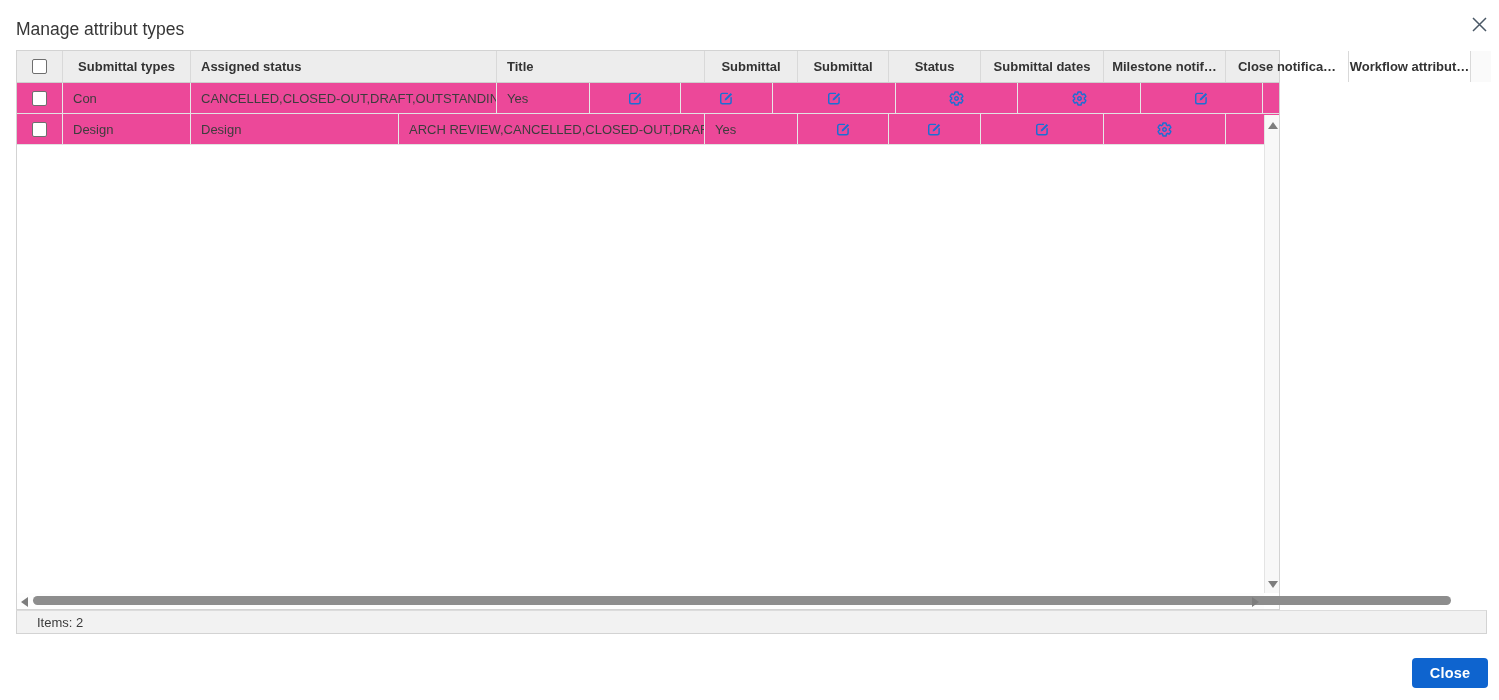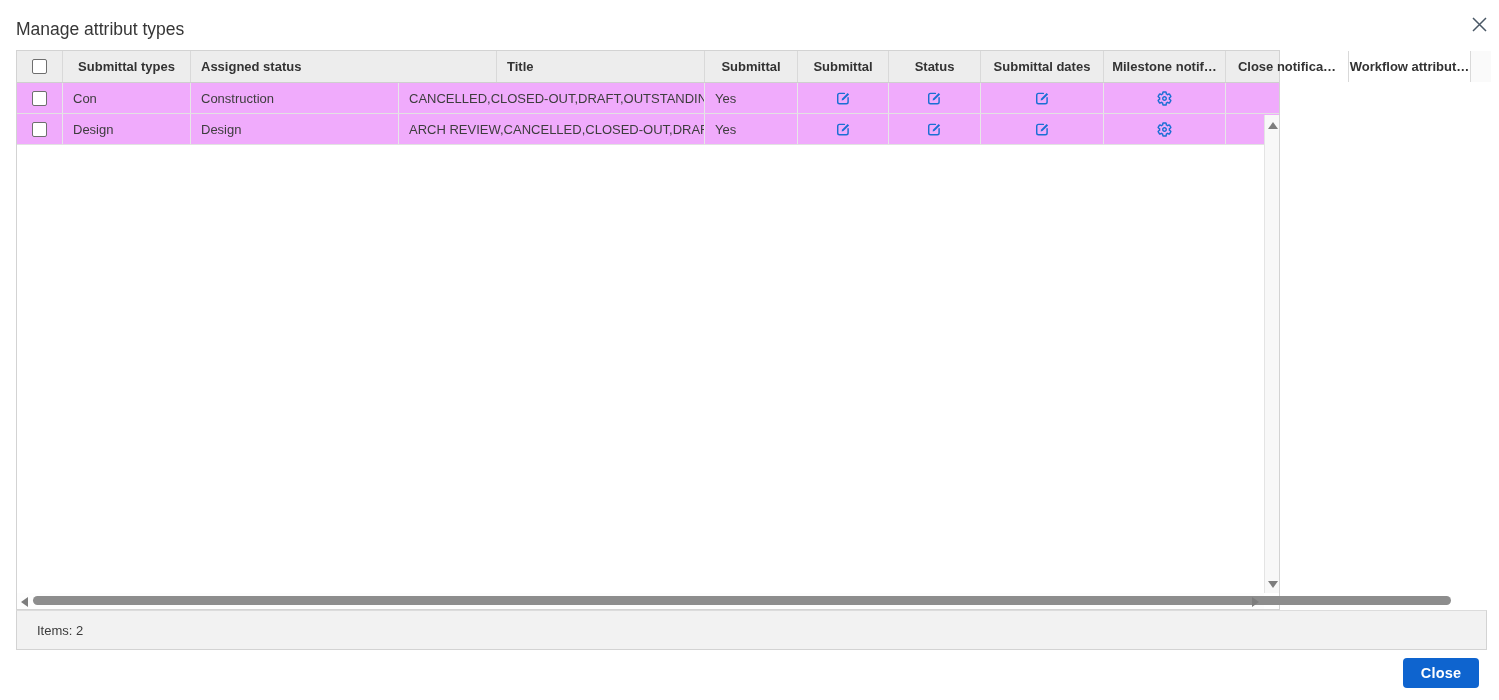--- a/index.html
+++ b/index.html
@@ -26,21 +26,21 @@
   }
   .g-header{display:flex;height:32px;flex:0 0 32px;background:#ededed;border-bottom:1px solid #cfcfcf;box-sizing:border-box;}
   .hcell{
     box-sizing:border-box;display:flex;align-items:center;
     padding:0 10px;font-size:13px;font-weight:bold;color:#333333;
     border-right:1px solid #d9d9d9;overflow:hidden;white-space:nowrap;
   }
   .hcell.center{justify-content:center;}
   .hstub{flex:1;background:#fafafa;border-right:none;}
   .g-body{position:relative;flex:1;overflow:hidden;}
-  .g-row{display:flex;height:31px;border-bottom:1px solid #e2e2e2;box-sizing:border-box;background:#f0abfc;}
+  .g-row{display:flex;height:31px;border-bottom:1px solid #e2e2e2;box-sizing:border-box;background:#ec4899;}
   .cell{
     box-sizing:border-box;display:flex;align-items:center;
     padding:0 10px;font-size:13px;color:#3d3d3d;
     border-right:1px solid #e7e7e7;overflow:hidden;white-space:nowrap;
   }
   .cell.center{justify-content:center;padding:0 4px;}
   
   .c0{width:46px;flex:0 0 46px;}
   .c1{width:128px;flex:0 0 128px;}
   .c2{width:208px;flex:0 0 208px;}
@@ -69,28 +69,28 @@
     margin-right:15px;
   }
   .arr.left{left:4px;top:4px;border-top:5px solid transparent;border-bottom:5px solid transparent;border-right:7px solid #7d7d7d;}
   .arr.right{right:5px;top:4px;border-top:5px solid transparent;border-bottom:5px solid transparent;border-left:7px solid #7d7d7d;}
   .hthumb{
     position:absolute;left:16px;top:3px;width:1418px;height:9px;
     background:#8d8d8d;border-radius:5px;cursor:grab;
   }
   
   .g-footer{
-    position:absolute;left:16px;top:610px;width:1471px;height:40px;
+    position:absolute;left:16px;top:610px;width:1471px;height:24px;
     box-sizing:border-box;background:#f2f2f2;border:1px solid #d3d3d3;border-top:1px solid #dcdcdc;
     display:flex;align-items:center;padding-left:20px;
     font-size:13px;color:#3b3b3b;
   }
   
   .close-btn{
-    position:absolute;right:20px;top:658px;height:30px;min-width:76px;
+    position:absolute;right:11px;top:658px;height:30px;min-width:76px;
     background:#0e64cf;color:#ffffff;border:none;border-radius:4px;
     font-family:"Liberation Sans","DejaVu Sans",sans-serif;
     font-size:14.5px;font-weight:bold;letter-spacing:.2px;
     display:flex;align-items:center;justify-content:center;padding:0 16px;cursor:pointer;
   }
   svg{display:block;}
 </style>
 </head>
 <body>
 
@@ -121,21 +121,20 @@
     <div class="hcell hstub"></div>
   </div>
 
   <div class="g-body">
 
     <div class="g-row">
       <div class="cell c0 center">
         <div class="cbx"></div>
       </div>
       <div class="cell c1">Con</div>
-      <div class="cell c2">Construction</div>
       <div class="cell c3">CANCELLED,CLOSED-OUT,DRAFT,OUTSTANDING,R…</div>
       <div class="cell c4">Yes</div>
       <div class="cell c5 center">
         <div class="icon-btn">
           <svg width="17" height="17" viewBox="0 0 20 20">
               <path d="M11 4 H5.3 C4.1 4 3.2 4.9 3.2 6.1 v8 c0 1.2 0.9 2.1 2.1 2.1 h8 c1.2 0 2.1-0.9 2.1-2.1 V9.2" fill="none" stroke="#1a6fd4" stroke-width="1.7" stroke-linecap="round"></path>
               <path d="M8.2 10.3 L14.9 3.5 l1.7 1.7 L9.9 11.9 l-2 0.4 z" fill="#1a6fd4"></path>
             </svg>
         </div>
       </div>

